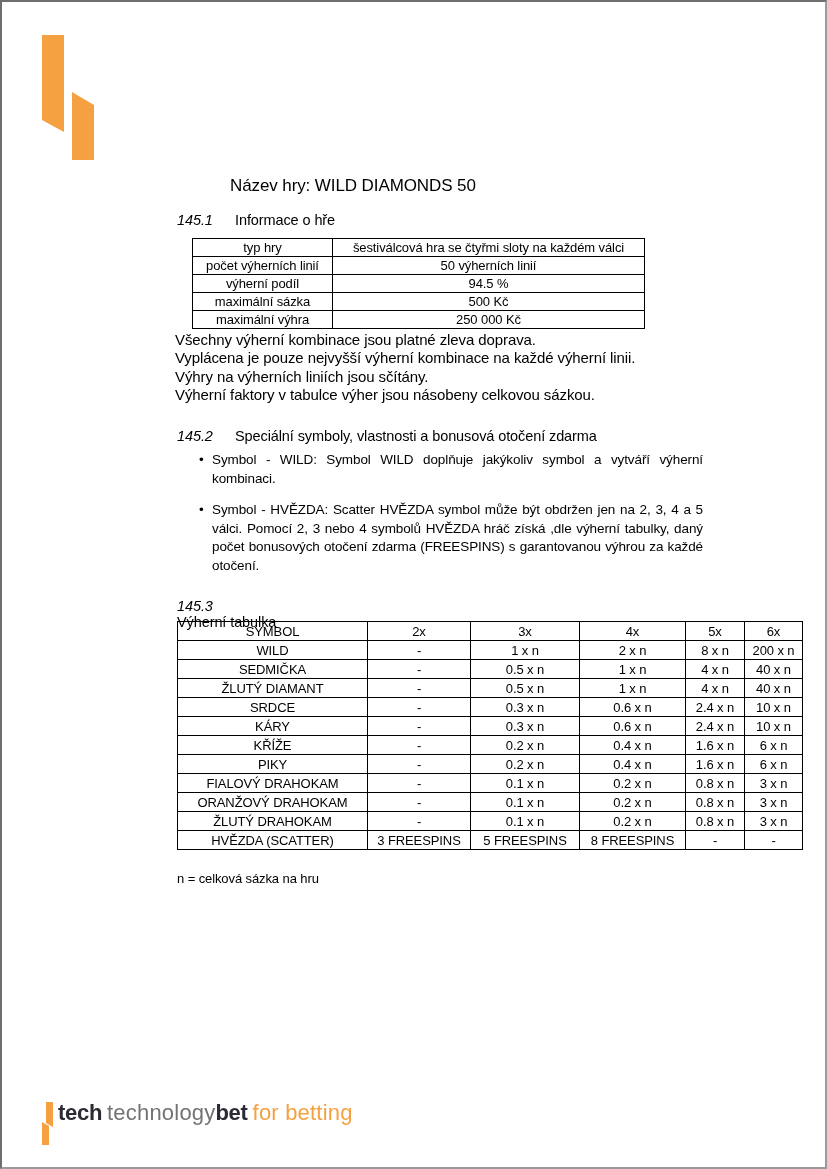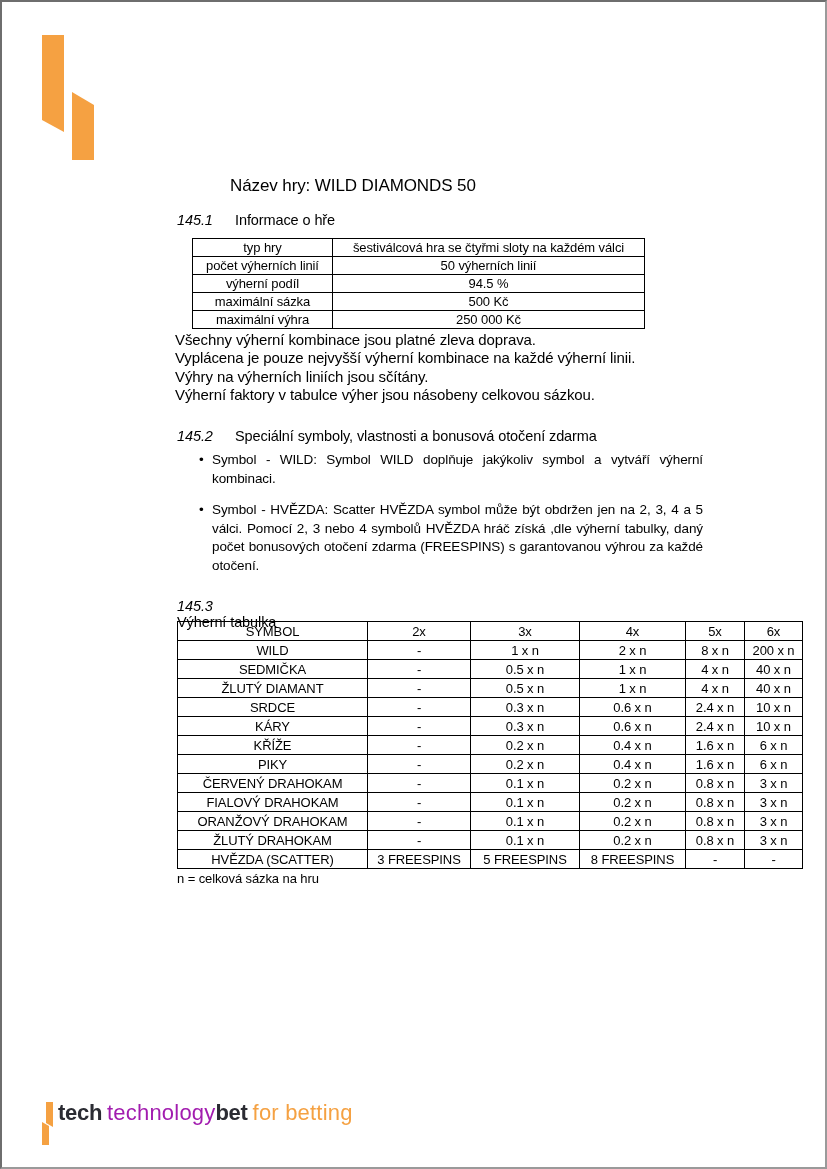--- a/index.html
+++ b/index.html
@@ -219,28 +219,20 @@
         </tr>
         <tr>
           <td>PIKY</td>
           <td>-</td>
           <td>0.2 x n</td>
           <td>0.4 x n</td>
           <td>1.6 x n</td>
           <td>6 x n</td>
         </tr>
         <tr>
-          <td>ČERVENÝ DRAHOKAM</td>
-          <td>-</td>
-          <td>0.1 x n</td>
-          <td>0.2 x n</td>
-          <td>0.8 x n</td>
-          <td>3 x n</td>
-        </tr>
-        <tr>
           <td>FIALOVÝ DRAHOKAM</td>
           <td>-</td>
           <td>0.1 x n</td>
           <td>0.2 x n</td>
           <td>0.8 x n</td>
           <td>3 x n</td>
         </tr>
         <tr>
           <td>ORANŽOVÝ DRAHOKAM</td>
           <td>-</td>
@@ -271,21 +263,21 @@
   <div class="pay-note">n = celková sázka na hru</div>
 
   <div class="footer-logo">
     <svg width="11" height="43" viewBox="0 0 11 43">
       <polygon points="4,0 11,0 11,25 4,21" fill="#F5A142"></polygon>
       <polygon points="0,20 7,24 7,43 0,43" fill="#F5A142"></polygon>
     </svg>
     <div class="brand-lines">
       <div class="brand-line">
         <span class="brand-word" style="color:#2B2C33">tech</span>
-        <span class="tagline-word" style="color:#a21caf">technology</span>
+        <span class="tagline-word" style="color:#737373">technology</span>
       </div>
       <div class="brand-line">
         <span class="brand-word" style="color:#2B2C33">bet</span>
         <span class="tagline-word" style="color:#F5A142">for betting</span>
       </div>
     </div>
   </div>
 
 </div>
 

